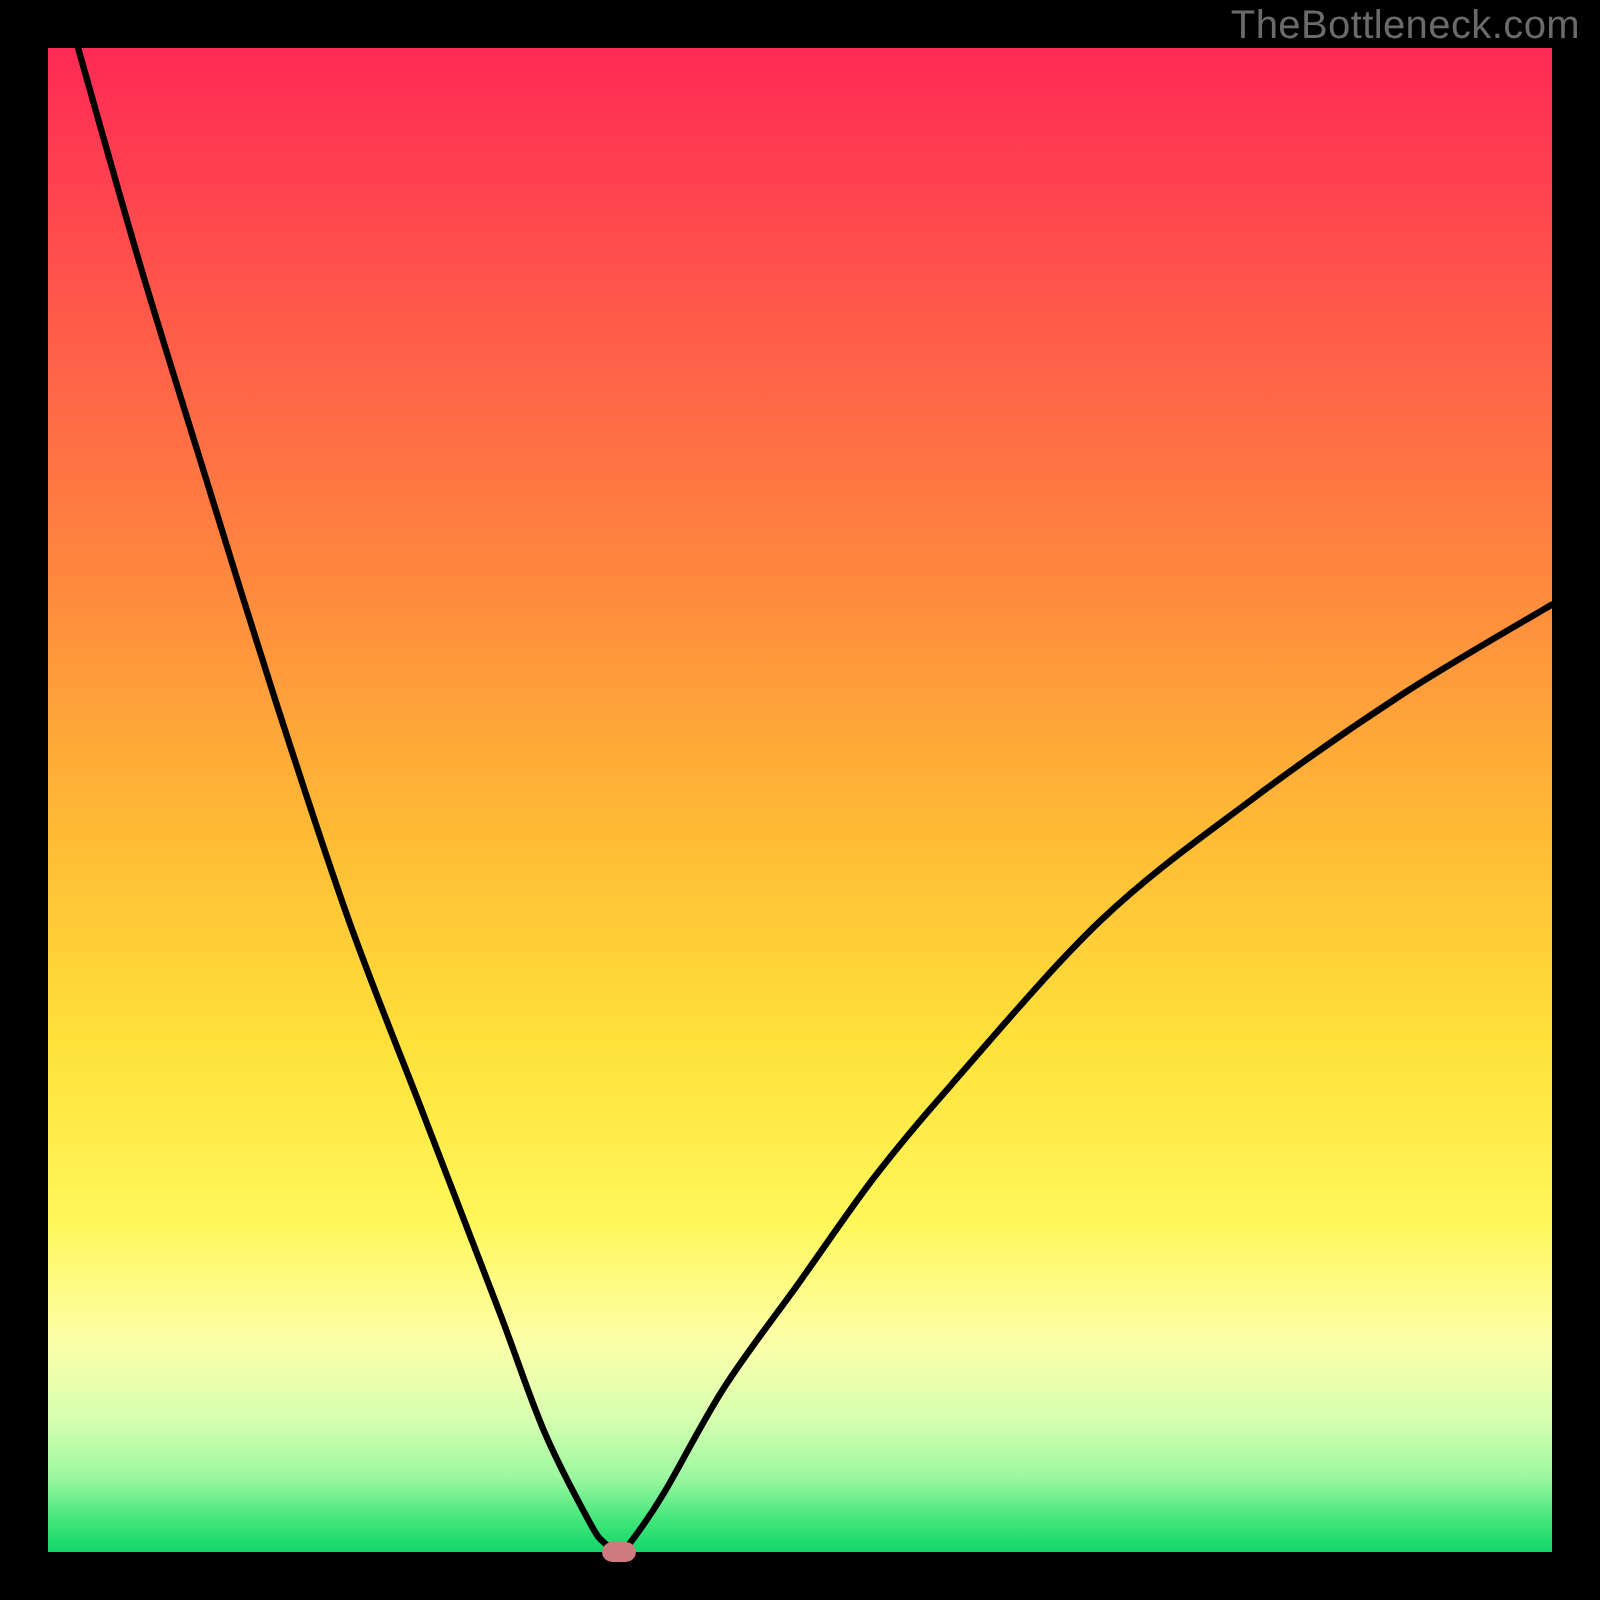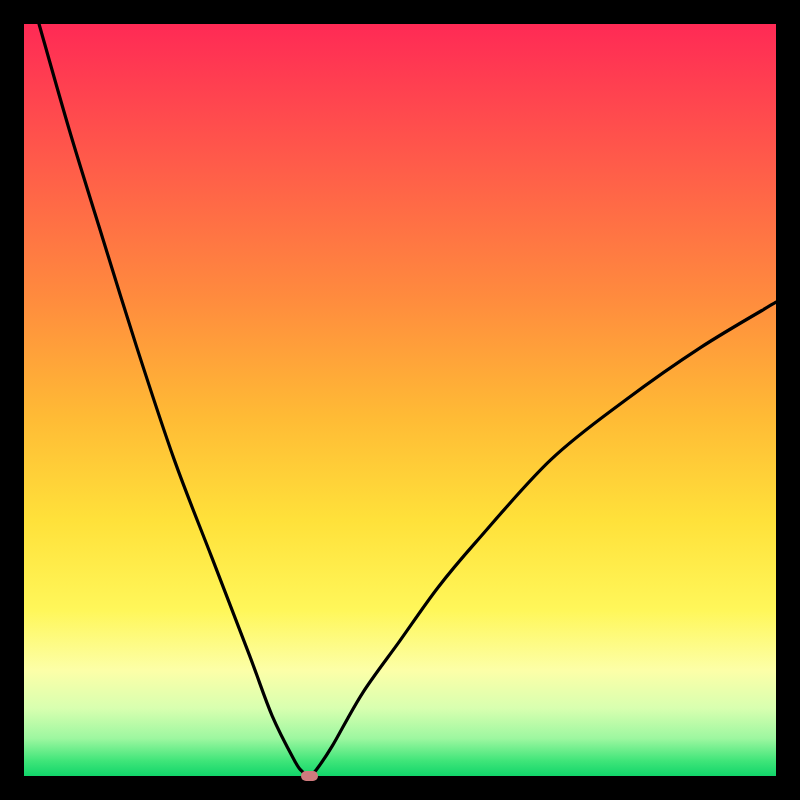--- a/index.html
+++ b/index.html
@@ -62,13 +62,14 @@
 </head>
 <body>
 
 <div class="frame">
   <div class="plot">
     <svg class="curve" width="752" height="752" viewBox="0 0 752 752">
       <path id="curve-path" d="M 15.04 0.00 C 20.05 17.55, 35.09 71.44, 45.12 105.28 C 55.15 139.12, 63.92 166.69, 75.20 203.04 C 86.48 239.39, 100.27 284.51, 112.80 323.36 C 125.33 362.21, 137.87 401.07, 150.40 436.16 C 162.93 471.25, 175.47 501.33, 188.00 533.92 C 200.53 566.51, 215.57 605.36, 225.60 631.68 C 235.63 658.00, 240.64 674.29, 248.16 691.84 C 255.68 709.39, 265.71 727.69, 270.72 736.96 C 275.73 746.23, 275.73 744.98, 278.24 747.49 C 280.75 749.99, 283.25 752.50, 285.76 752.00 C 288.27 751.50, 289.52 749.49, 293.28 744.48 C 297.04 739.47, 300.80 734.45, 308.32 721.92 C 315.84 709.39, 327.12 686.83, 338.40 669.28 C 349.68 651.73, 363.47 634.19, 376.00 616.64 C 388.53 599.09, 401.07 580.29, 413.60 564.00 C 426.13 547.71, 432.40 540.19, 451.20 518.88 C 470.00 497.57, 501.33 459.97, 526.40 436.16 C 551.47 412.35, 576.53 394.80, 601.60 376.00 C 626.67 357.20, 651.73 339.65, 676.80 323.36 C 701.87 307.07, 739.47 285.76, 752.00 278.24" fill="none" stroke="#000000" stroke-width="3.2" stroke-linecap="round" stroke-linejoin="round"></path>
     </svg>
     <div id="marker" class="marker" style="left: 277.112px; top: 747.488px; width: 17.296px; height: 9.024px; background: rgb(207, 122, 125);"></div>
   </div>
+  <div class="watermark">TheBottleneck.com</div>
 </div>
 
 </body></html>

